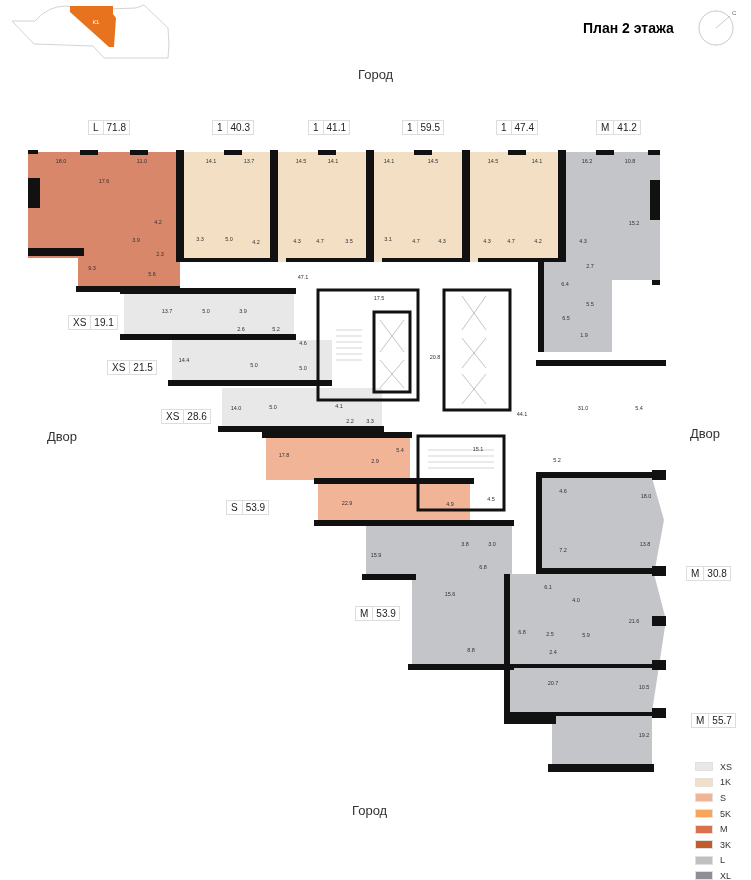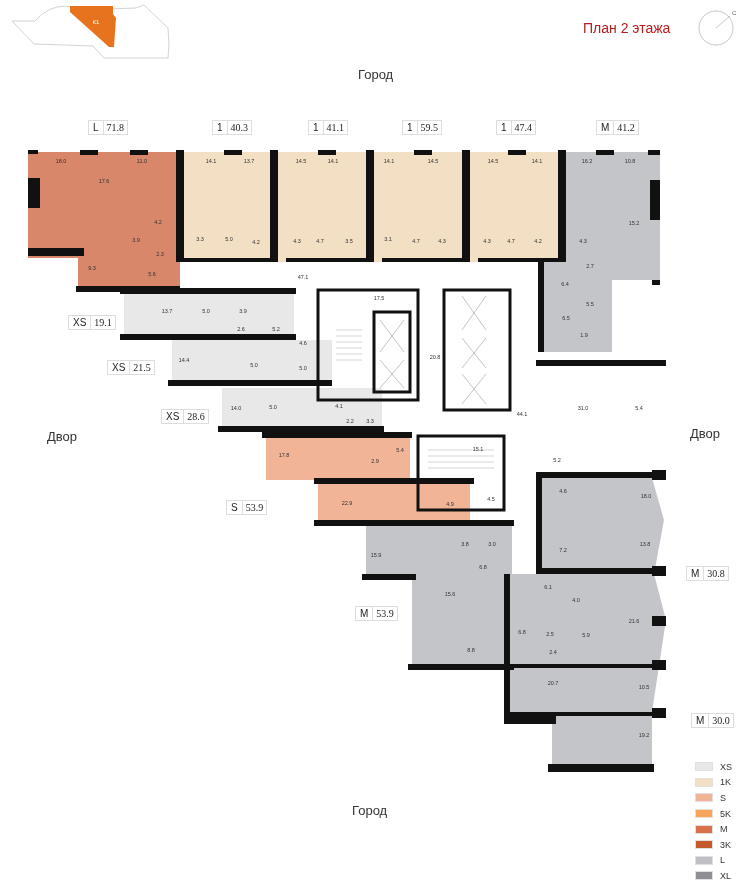--- a/index.html
+++ b/index.html
@@ -1,24 +1,24 @@
 <!DOCTYPE html>
 <html><head>
 <meta charset="utf-8">
 <style>
   html,body{margin:0;padding:0;background:#fff;}
   body{width:751px;height:880px;position:relative;overflow:hidden;font-family:"Liberation Sans",sans-serif;color:#222;}
   .abs{position:absolute;}
-  .title{left:583px;top:20px;font-size:14px;color:#b91c1c;}
+  .title{left:583px;top:20px;font-size:14px;color:#000000;font-weight:bold;}
   .compass{left:697px;top:6px;width:40px;height:40px;}
   .minimap{left:8px;top:2px;width:170px;height:58px;}
   .side-label{font-size:13px;color:#333;}
   .unit-tag{position:absolute;display:flex;height:13px;border:1px solid #ddd;font-size:10px;line-height:13px;background:#fff;}
   .unit-tag .t{padding:0 4px;border-right:1px solid #ddd;}
-  .unit-tag .a{padding:0 3px;font-family:Liberation Serif, serif;}
+  .unit-tag .a{padding:0 3px;}
   .plan{left:0;top:0;width:751px;height:880px;}
   .room{font-size:5.5px;fill:#333;font-family:"Liberation Sans",sans-serif;text-anchor:middle;}
   .legend{left:695px;top:759px;}
   .legend-item{display:flex;align-items:center;height:15.6px;}
   .swatch{width:18px;height:9px;border:1px solid #e0e0e0;margin-right:7px;box-sizing:border-box;}
   .legend-label{font-size:9px;color:#333;}
 </style>
 </head>
 <body>
 
@@ -306,21 +306,21 @@
     <div class="unit-tag" style="left: 355px; top: 606px;">
       <span class="t">M</span>
       <span class="a">53.9</span>
     </div>
     <div class="unit-tag" style="left: 686px; top: 566px;">
       <span class="t">M</span>
       <span class="a">30.8</span>
     </div>
     <div class="unit-tag" style="left: 691px; top: 713px;">
       <span class="t">M</span>
-      <span class="a">30.0</span>
+      <span class="a">55.7</span>
     </div>
   </div>
 
 <div class="abs legend" id="legend">
     <div class="legend-item">
       <span class="swatch" style="background: rgb(232, 232, 232);"></span>
       <span class="legend-label">XS</span>
     </div>
     <div class="legend-item">
       <span class="swatch" style="background: rgb(243, 224, 196);"></span>

